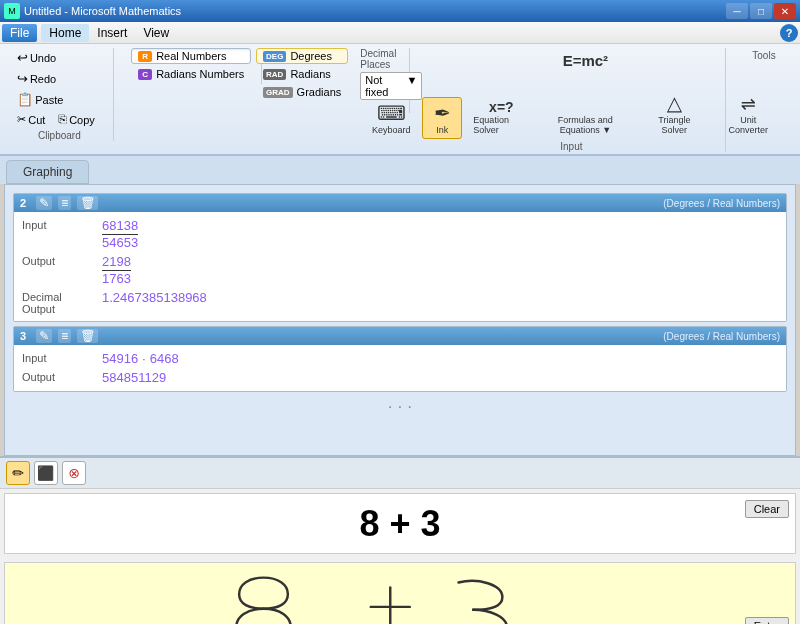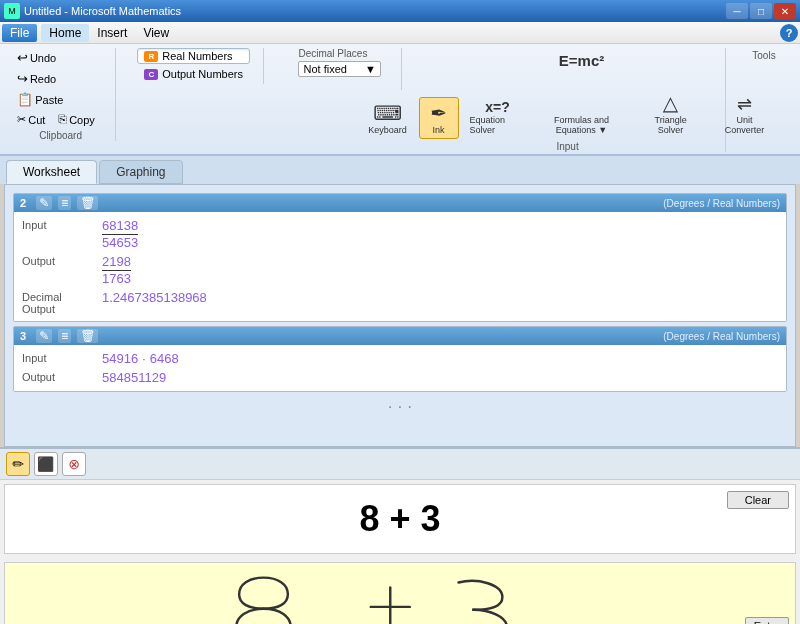--- a/index.html
+++ b/index.html
@@ -162,35 +162,35 @@
       border-radius: 3px;
       border: 1px solid #aaa;
       cursor: pointer;
       font-size: 14px;
       background: white;
     }
     .ink-tool-btn.active { background: #ffe090; border-color: #cc9900; }
 
     .ink-recognized {
       background: white;
-      height: 70px;
+      height: 61px;
       margin: 4px;
       border: 1px solid #ccc;
       display: flex;
       align-items: center;
       justify-content: center;
       font-size: 36px;
       font-weight: bold;
       position: relative;
     }
     .clear-btn {
       position: absolute;
       right: 6px;
       top: 6px;
-      padding: 2px 17px;
+      padding: 2px 8px;
       font-size: 11px;
       background: #e8e8e8;
       border: 1px solid #999;
       border-radius: 2px;
       cursor: pointer;
     }
 
     .ink-canvas {
       background: #ffffd0;
       height: 80px;
@@ -308,29 +308,43 @@
   <div class="ribbon-group mode-group">
     <div class="ribbon-buttons" style="flex-direction:column;align-items:flex-start;">
 
       <div style="display:flex;flex-direction:column;gap:2px;">
         <div class="mode-btn selected">
           <div style="background:#ff8800;color:white;font-size:8px;font-weight:bold;padding:1px 3px;border-radius:2px;min-width:14px;text-align:center;">R</div>
           <span>Real Numbers</span>
         </div>
         <div class="mode-btn">
           <div style="background:#8844cc;color:white;font-size:8px;font-weight:bold;padding:1px 3px;border-radius:2px;min-width:14px;text-align:center;">C</div>
-          <span>Output Numbers</span>
+          <span>Radians Numbers</span>
         </div>
       </div>
     </div>
     <div class="ribbon-group-label" style="margin-top:2px;"></div>
   </div>
 
   <div class="ribbon-group deg-group">
     <div style="display:flex;gap:6px;align-items:flex-start;">
+      <div style="display:flex;flex-direction:column;gap:2px;">
+        <div class="deg-btn selected">
+          <span class="deg-badge">DEG</span>
+          <span>Degrees</span>
+        </div>
+        <div class="deg-btn">
+          <span class="deg-badge" style="background:#666;">RAD</span>
+          <span>Radians</span>
+        </div>
+        <div class="deg-btn">
+          <span class="deg-badge" style="background:#888;">GRAD</span>
+          <span>Gradians</span>
+        </div>
+      </div>
       <div style="display:flex;flex-direction:column;align-items:flex-start;gap:2px;margin-left:6px;">
         <div style="font-size:10px;color:#555;">Decimal Places</div>
         <div class="dec-select">
           <span>Not fixed</span>
           <span>▼</span>
         </div>
       </div>
     </div>
     <div class="ribbon-group-label" style="visibility:hidden;">Input</div>
   </div>
@@ -364,21 +378,20 @@
     </div>
     <div class="ribbon-group-label">Input</div>
   </div>
 
   <div class="ribbon-group">
     <div class="ribbon-group-label">Tools</div>
   </div>
 </div>
 
 <div class="tab-bar">
-  <div class="tab active">Worksheet</div>
   <div class="tab">Graphing</div>
 </div>
 
 <div style="display:flex;flex-direction:column;height:calc(624px - 22px - 22px - 92px - 26px);overflow:hidden;">
 
   <div class="worksheet-container" style="flex:1;overflow-y:scroll;padding:4px;">
 
     <div class="ws-section">
       <div class="ws-header">
         <span class="ws-header-num">2</span>

